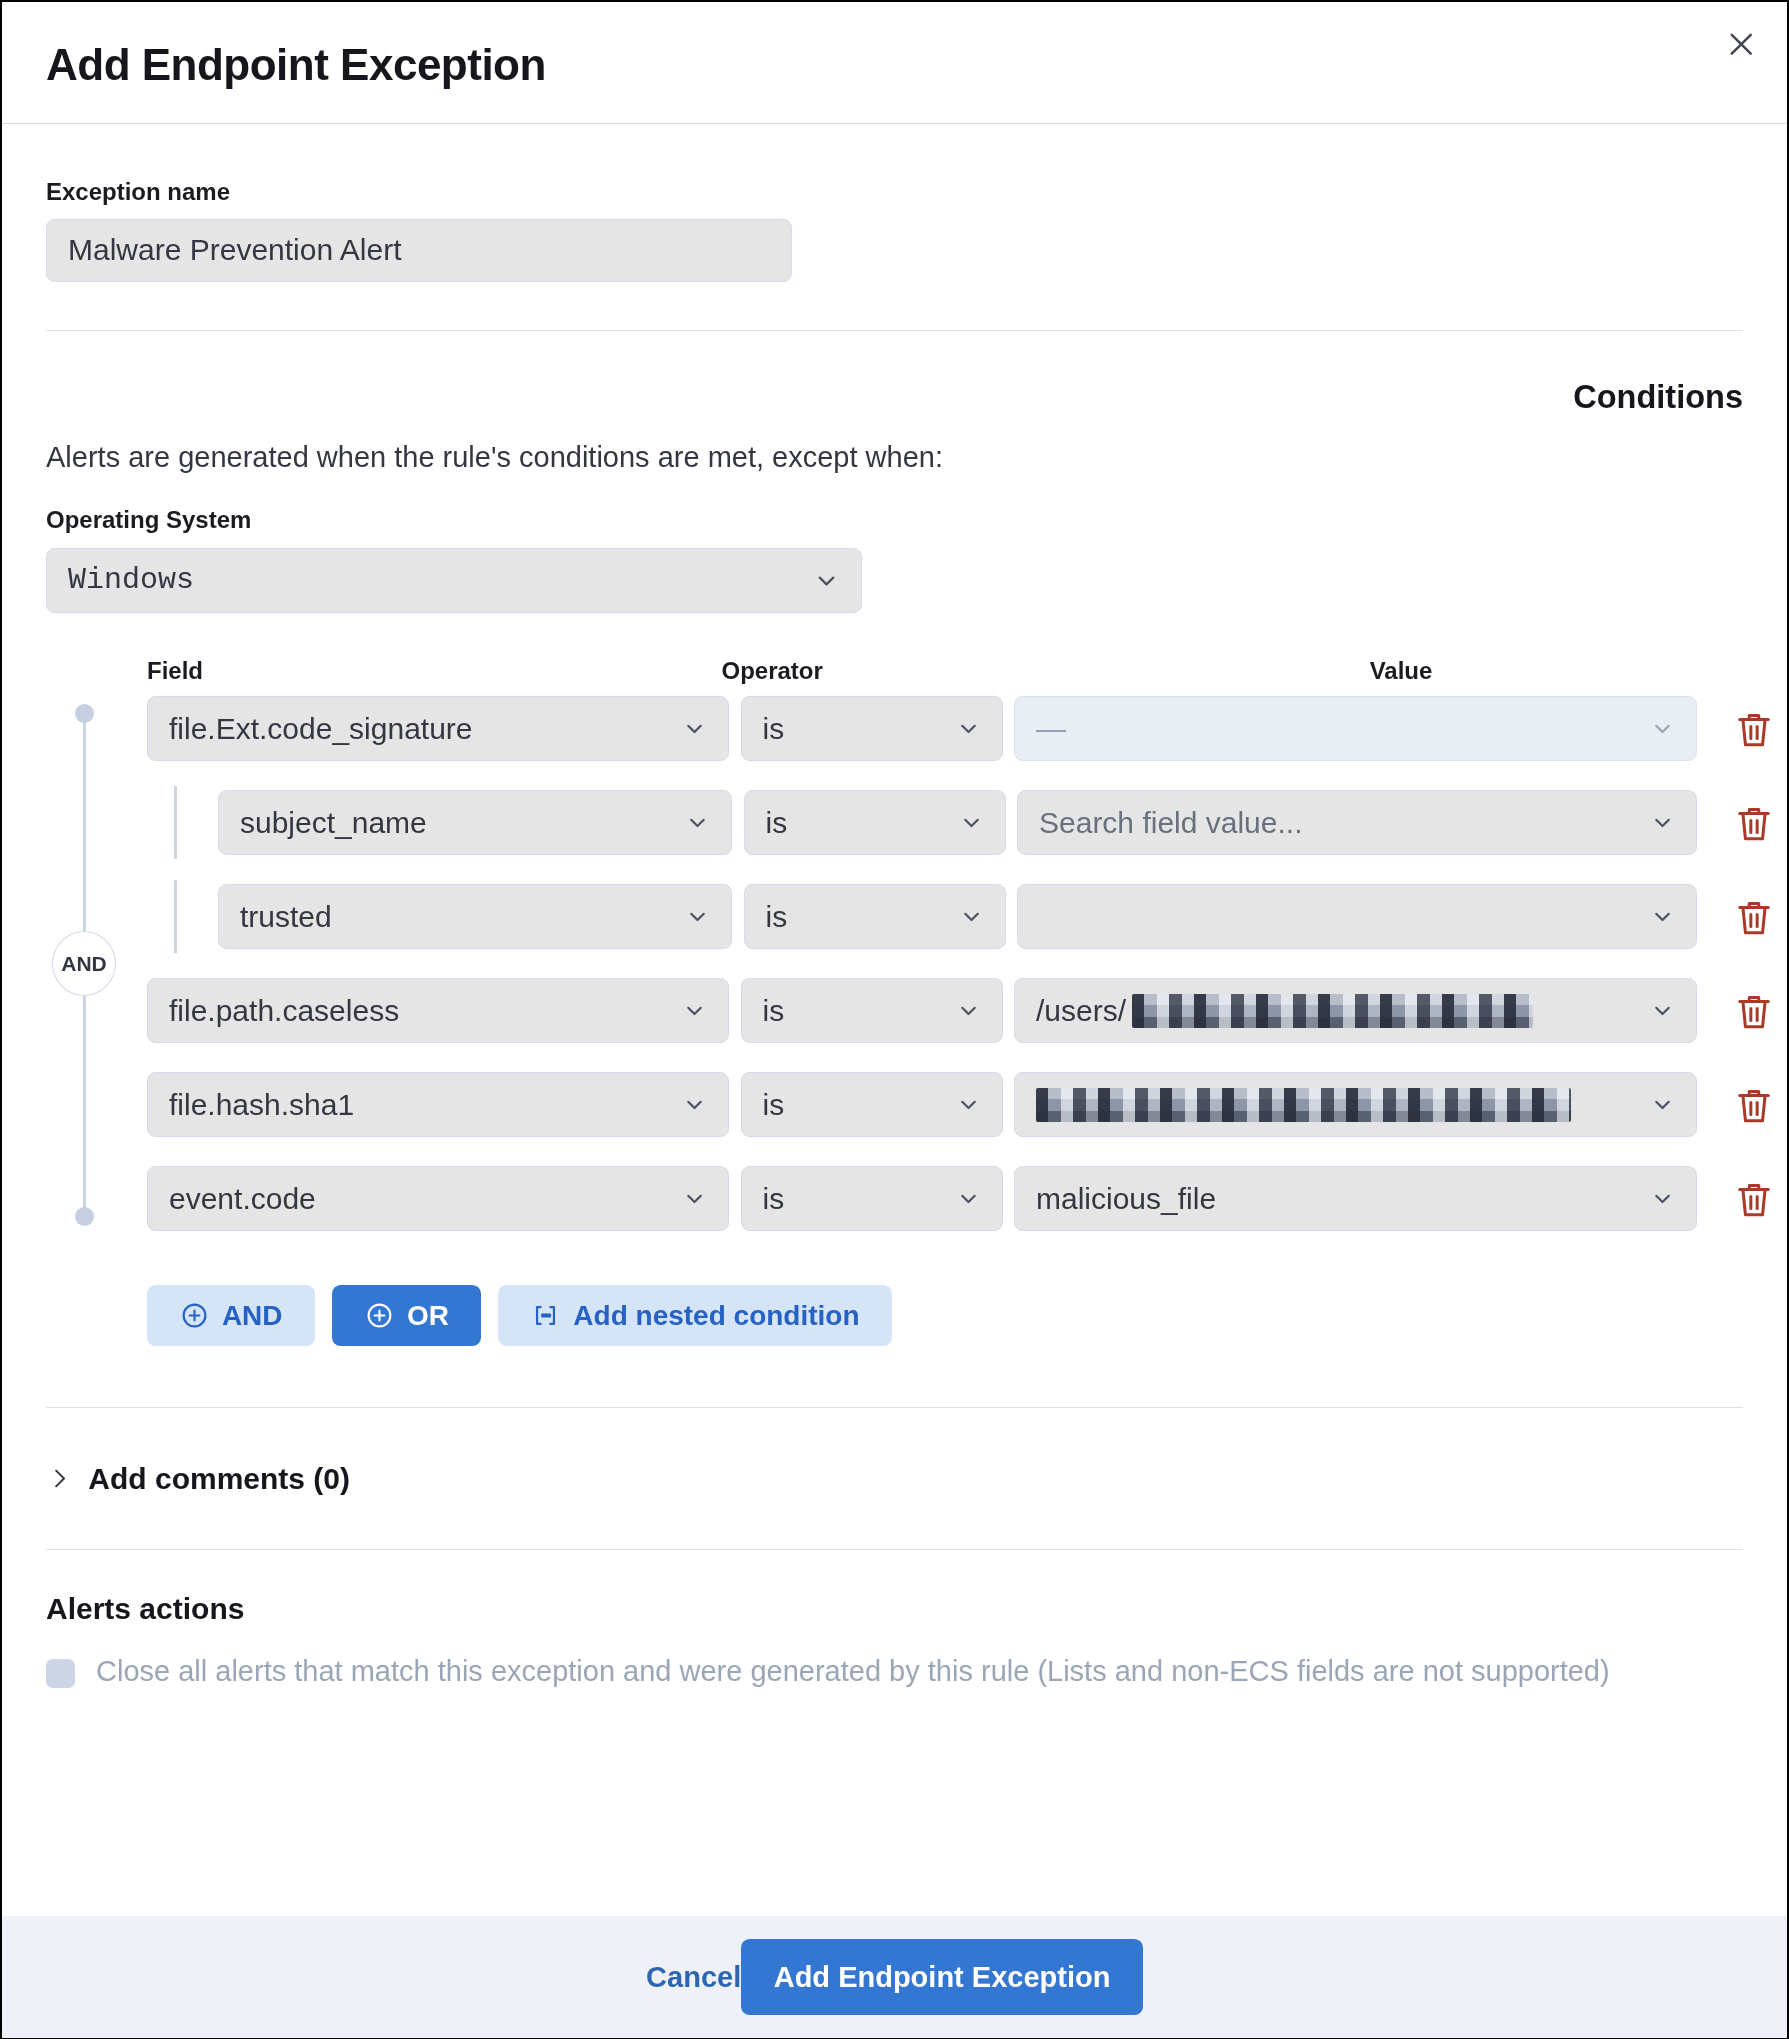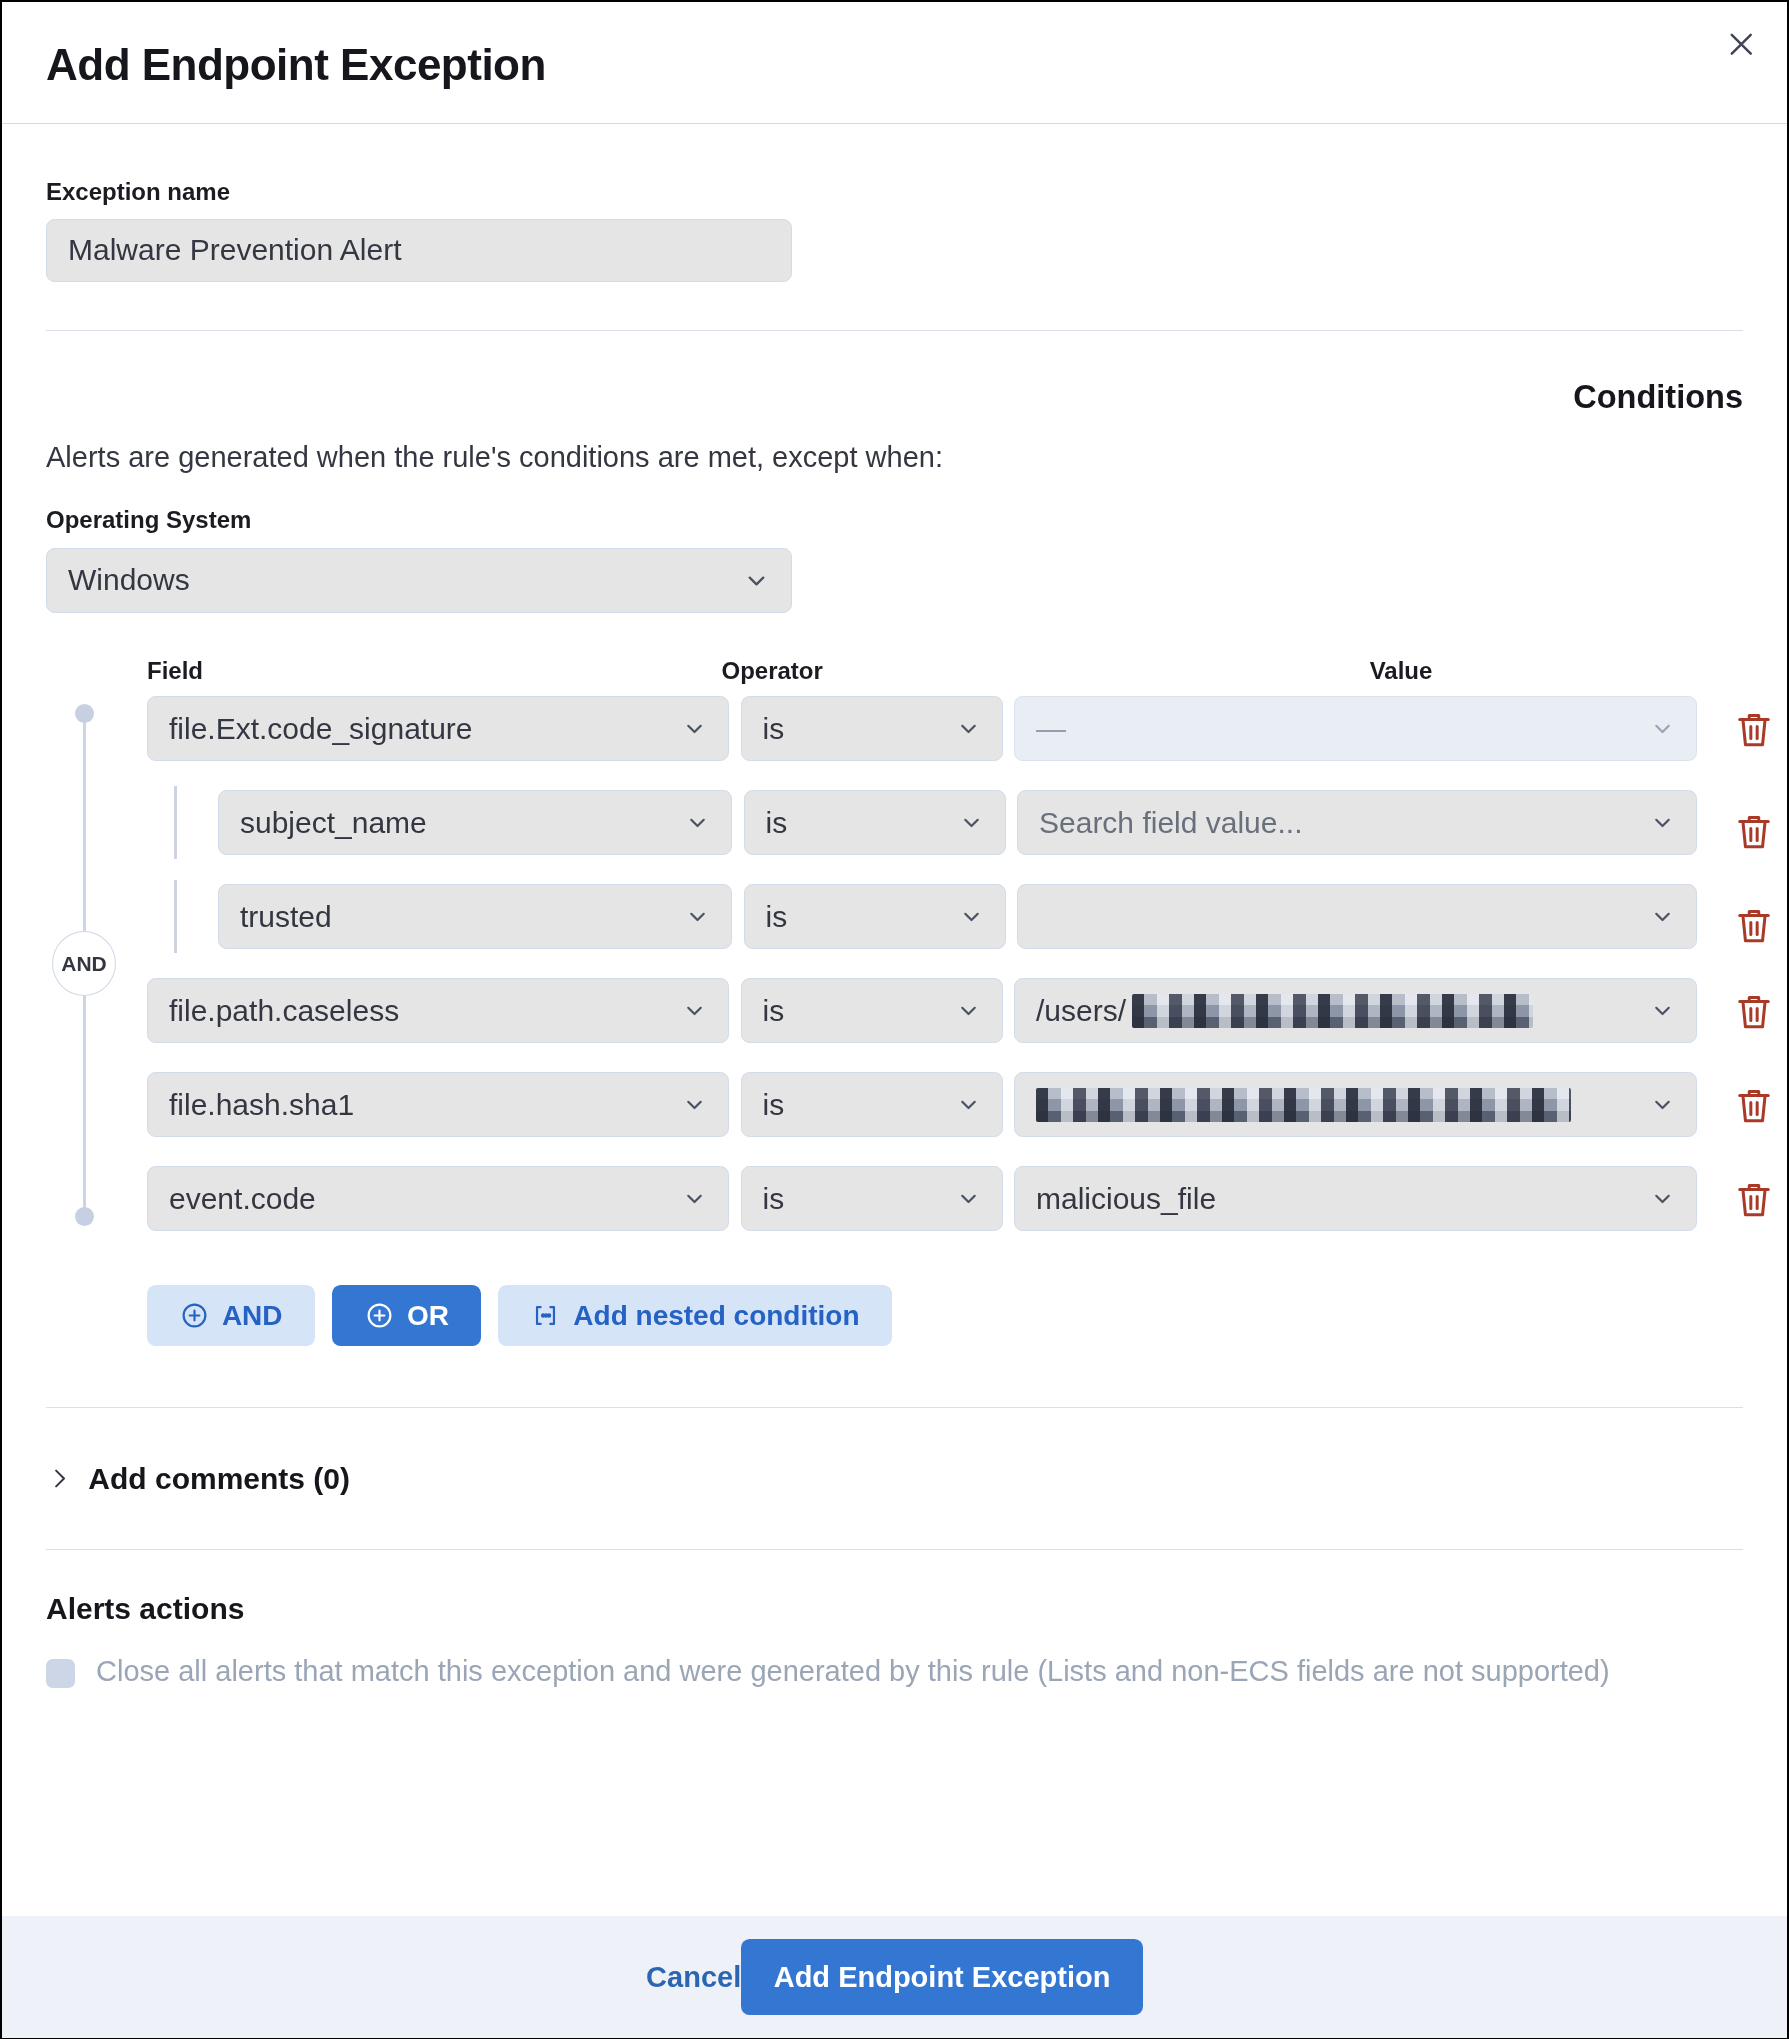--- a/index.html
+++ b/index.html
@@ -22,21 +22,21 @@
   .body { flex:1 1 auto; padding:54px 44px 0; }
   .lbl { font-size:24px; font-weight:700; color:#1a1c21; margin-bottom:13.4px; }
   .input, .sel {
     display:flex; align-items:center;
     background:#e5e5e5; border:1px solid #d2dbe9; border-radius:8.6px;
     font-size:30px; color:#343741; padding:0 21px;
   }
   .input { width:746px; height:63px; }
   .sel { height:65px; }
   .sel .chev { margin-left:auto; flex:0 0 auto; display:flex; }
-  .w780 { width:746px; }
+  .w780 { width:816px;font-family:Liberation Mono, monospace; }
   .divider { border:none; border-top:1px solid #d9e0ea; margin:48px 0; }
 
   .h2 { font-size:32.5px; font-weight:700; color:#16171c; margin-bottom:25px;text-align:right; }
   .desc { font-size:29px; color:#343741; margin-bottom:32.5px; }
 
   
   .builder { margin-top:44px; }
   .col-headers { display:flex; gap:11.5px; margin-left:101px; margin-bottom:11.5px; width:1628px; }
   .col-headers .ch-f { width:563px; } .col-headers .ch-o { width:294px; } .col-headers .ch-v { flex:1;text-align:center; }
   .col-headers span { font-size:24px; font-weight:700; color:#1a1c21; }
@@ -49,21 +49,21 @@
   .timeline .dot.top { top:-7.6px; } .timeline .dot.bot { bottom:-9.6px; }
   .and-badge { position:absolute; left:-95px; top:50%; margin-top:-32.5px; width:64px; height:65px;
     background:#fff; border:1px solid #cfd8e8; border-radius:50%;
     display:flex; align-items:center; justify-content:center;
     font-size:21px; font-weight:600; color:#343741; z-index:2; }
 
   .crow { display:flex; gap:11.5px; align-items:center; position:relative; }
   .crow .fld { width:582px; height:65px; }
   .crow .op  { width:262px; height:65px; }
   .crow .val { flex:1; height:65px; }
-  .crow.nested { margin-left:71px;align-items:flex-end; }
+  .crow.nested { margin-left:71px; }
   .crow.nested .fld { width:514px; }
   .crow.nested::before { content:""; position:absolute; left:-44px; top:-3.8px; bottom:-3.8px; width:2.9px; background:#cdd4e0; }
   .sel.disabled { background:#e9edf4; border-color:#dbe1ec; color:#93a0b4; }
   .sel .placeholder { color:#69707d; }
   .trash { width:42px; height:48px; margin-left:25px; flex:0 0 auto; background:none; border:none; cursor:pointer; display:flex; align-items:center; justify-content:center; }
 
   .redacted { display:inline-block; height:34px; border-radius:1.9px; vertical-align:middle;
     background-image:
       repeating-linear-gradient(90deg, rgba(44,50,64,0.95) 0 12.4px, rgba(125,135,153,0.45) 12.4px 25px, rgba(226,230,237,0.75) 25px 37px, rgba(58,64,80,0.85) 37px 50px, rgba(190,196,207,0.55) 50px 62px),
       repeating-linear-gradient(0deg, #3a4150 0 11.5px, #9aa3b4 11.5px 23px, #e7eaf0 23px 34px);

